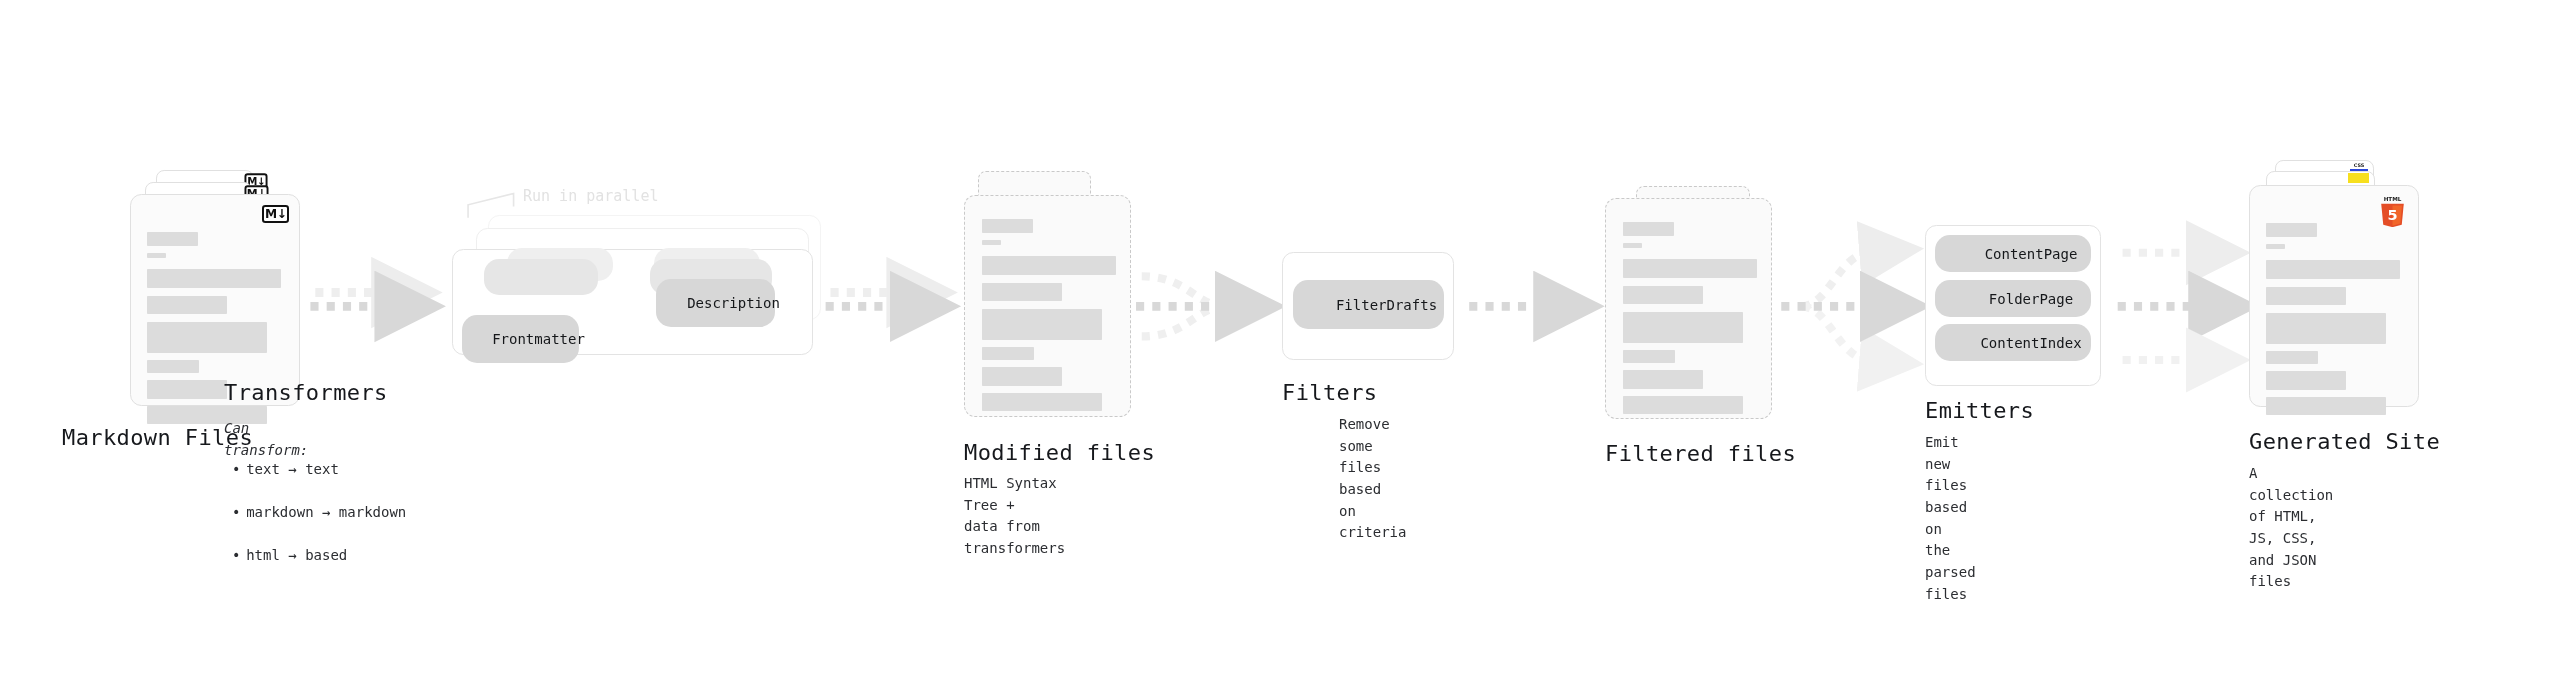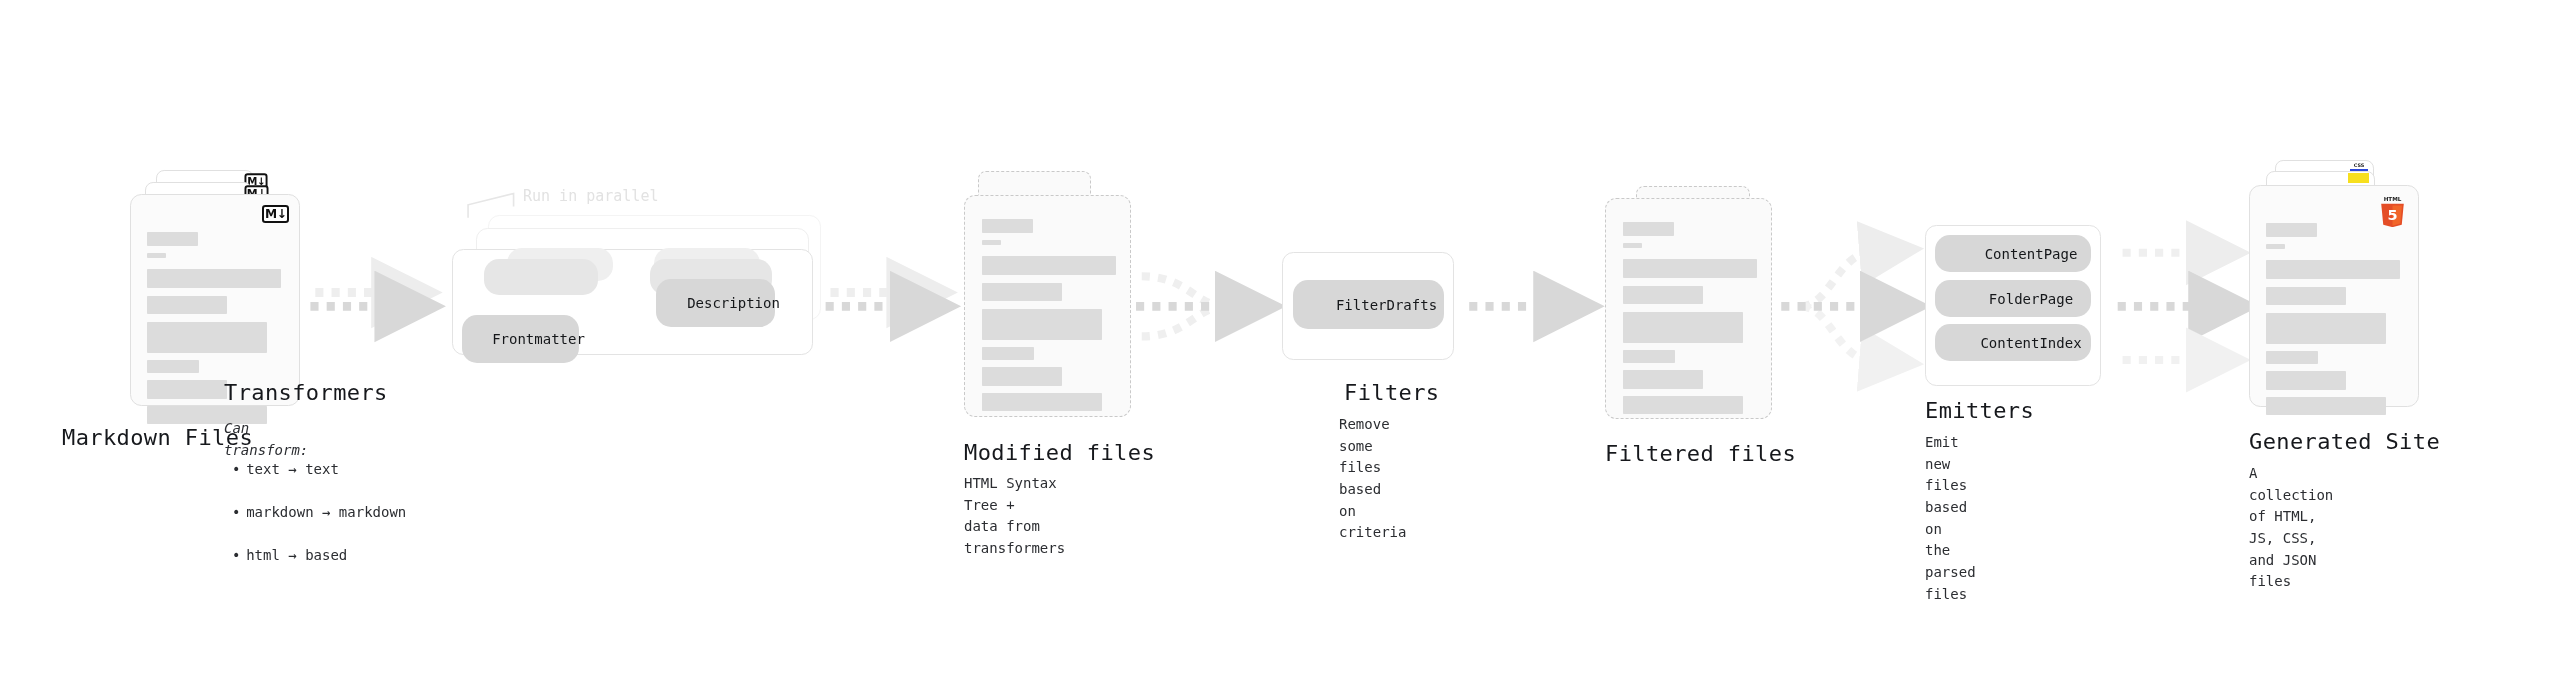--- a/index.html
+++ b/index.html
@@ -276,21 +276,21 @@
     <div class="stage-label" style="position:absolute; left:964px; top:440px;">Modified files</div>
     <div class="stage-desc" style="position:absolute; left:964px; top:473px;">HTML Syntax Tree +
 data from transformers</div>
   </div>
 
   <div style="position:absolute; left:0; top:0;">
     <div class="proc-box" style="left:1282px; top:252px; width:172px; height:108px;">
     </div>
     <div class="chip" style="left:1293px; top:280px; width:151px; height:49px;">FilterDrafts</div>
 
-    <div class="stage-label" style="position:absolute; left:1344px; top:380px;">Filters</div>
+    <div class="stage-label" style="position:absolute; left:1282px; top:380px;">Filters</div>
     <div class="stage-desc" style="position:absolute; left:1339px; top:414px;">Remove some files based
 on criteria</div>
   </div>
 
   <div class="doc-stack" style="left:0; top:0;">
     <div class="doc-card dashed" style="left:1636px; top:186px; width:114px; height:32.5px; border-radius:8.1px;"></div>
     <div class="doc-card dashed" style="left:1605px; top:198px; width:167px; height:221px;">
       <div class="doc-body" style="top:23px; left:17px;">
         <div class="bar" style="width:51px;  height:14px;"></div>
         <div class="bar" style="width:18.7px;  height:4.9px;  margin-bottom:10.6px;"></div>

